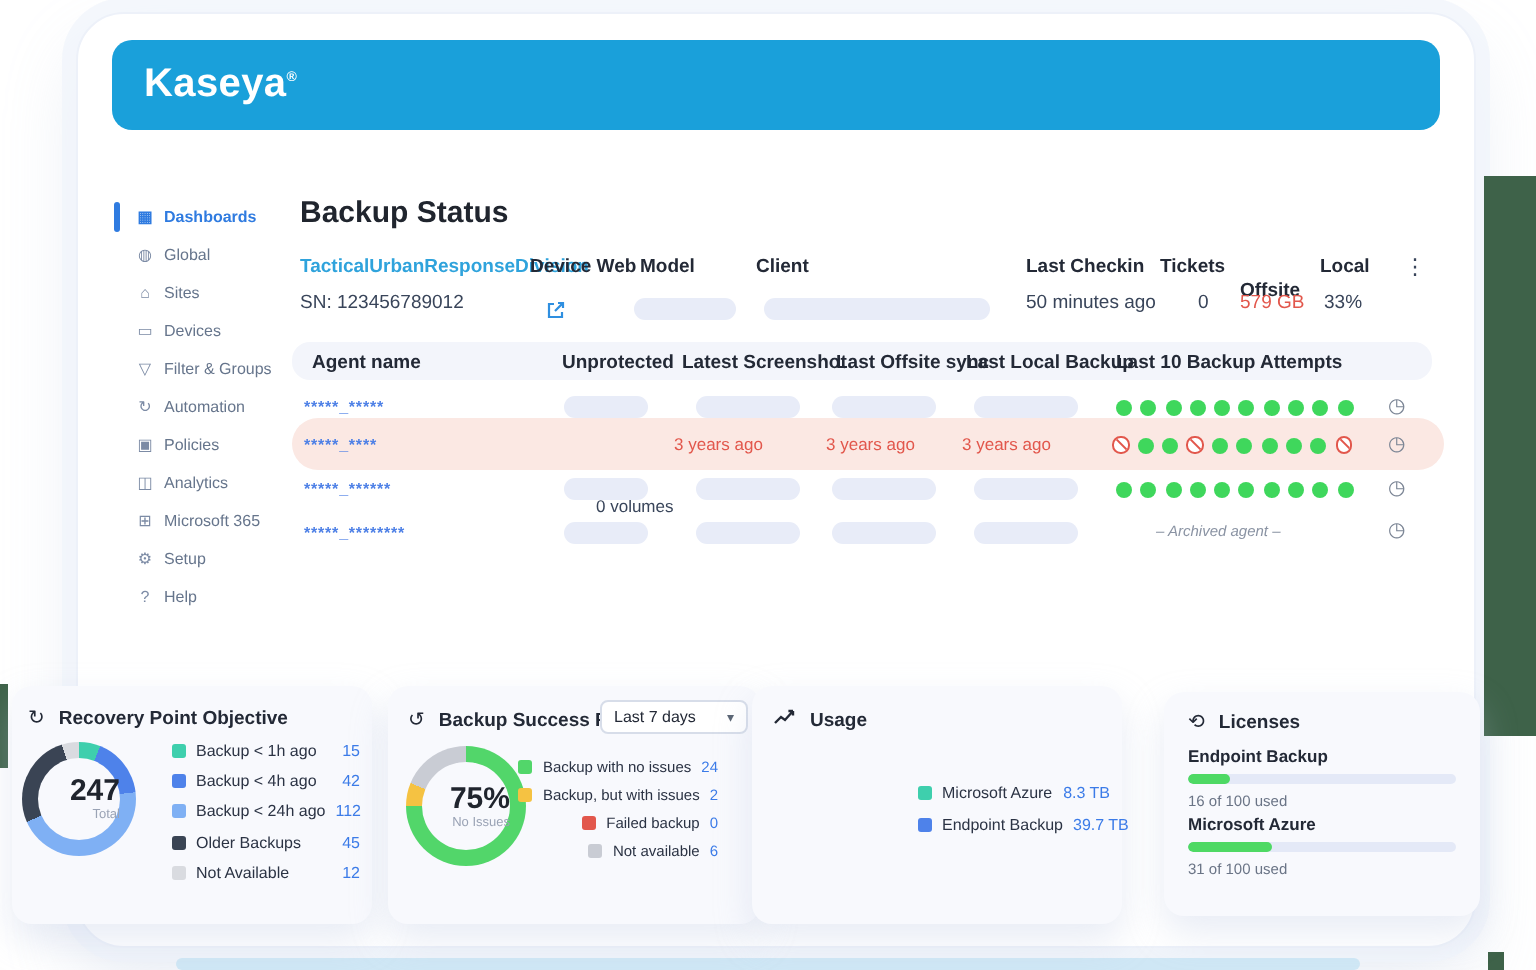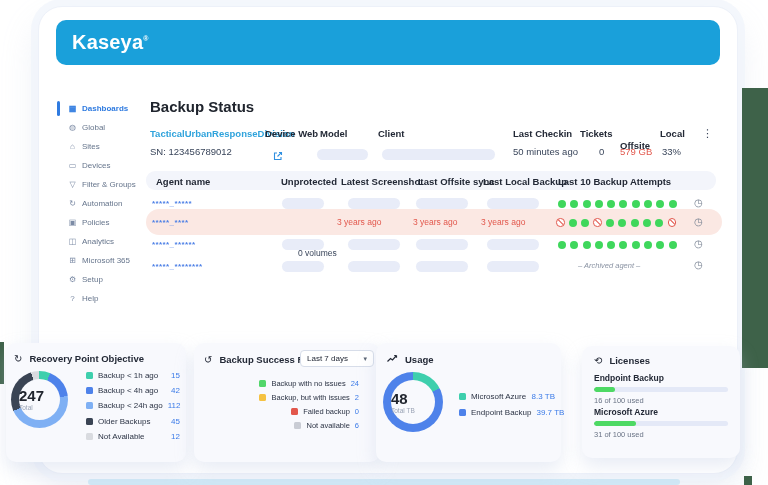--- a/index.html
+++ b/index.html
@@ -42,21 +42,21 @@
   .clock{position:absolute;font-size:10px;color:#7A8494;cursor:pointer;}
   .kebab{position:absolute;left:702px;top:127px;font-size:11px;color:#39455A;cursor:pointer;}
   .archived{position:absolute;font-size:7.5px;font-style:italic;color:#8A93A3;white-space:nowrap;}
   
   .card{position:absolute;background:#F8F9FD;border-radius:10px;box-shadow:0 8px 18px rgba(190,200,225,.35);}
   .card-h{position:absolute;display:flex;align-items:center;gap:7px;}
   .card-h .cic{font-size:10px;color:#232936;}
   .card-h .ct{font-size:9.5px;font-weight:bold;color:#232936;white-space:nowrap;}
   .donut{position:absolute;border-radius:50%;}
   .hole{position:absolute;inset:8px;background:#F8F9FD;border-radius:50%;
-        display:flex;flex-direction:column;align-items:flex-start;justify-content:center;}
+        display:flex;flex-direction:column;align-items:flex-end;justify-content:center;}
   .hole .big{font-size:15px;font-weight:bold;color:#20252E;line-height:15px;}
   .hole .sm{font-size:6.5px;color:#9AA3B5;margin-top:1px;}
   .legend{position:absolute;display:flex;flex-direction:column;}
   .lrow{display:flex;align-items:center;gap:5px;}
   .sq{width:7px;height:7px;border-radius:1.5px;flex:none;}
   .llab{color:#2B3344;white-space:nowrap;}
   .lval{margin-left:auto;color:#3B7BE8;white-space:nowrap;}
   .dropdown{position:absolute;display:flex;align-items:center;width:74px;height:17px;border:1px solid #D7DDE9;
             border-radius:4px;background:#fff;padding:0 6px;box-sizing:border-box;font-size:8px;color:#232936;cursor:pointer;}
   .dropdown .chev{margin-left:auto;font-size:7px;color:#5A6473;}
@@ -278,20 +278,26 @@
 
   <div class="card" style="left:194px;top:343px;width:186px;height:119px;">
     <div class="card-h" style="left:10px;top:11px;">
       <span class="cic">↺</span>
       <span class="ct">Backup Success Rate</span>
     </div>
     <div class="dropdown" style="left:106px;top:7px;">
       <span>Last 7 days</span>
       <span class="chev">▾</span>
     </div>
+    <div class="donut" style="left: 9px; top: 30px; width: 60px; height: 60px; background: conic-gradient(rgb(82, 214, 106) 0deg, rgb(82, 214, 106) 270deg, rgb(245, 194, 66) 270deg, rgb(245, 194, 66) 292.5deg, rgb(226, 87, 76) 292.5deg, rgb(226, 87, 76) 292.5deg, rgb(201, 204, 212) 292.5deg, rgb(201, 204, 212) 360deg);">
+      <div class="hole">
+        <span class="big">75%</span>
+        <span class="sm">No Issues</span>
+      </div>
+    </div>
     <div class="legend" style="left:73px;top:36px;width:92px;gap:5px;font-size:7.5px;align-items:flex-end;">
       <div class="lrow">
           <span class="sq" style="background: rgb(82, 214, 106);"></span>
           <span class="llab">Backup with no issues</span>
           <span class="lval">24</span>
         </div>
       <div class="lrow">
           <span class="sq" style="background: rgb(245, 194, 66);"></span>
           <span class="llab">Backup, but with issues</span>
           <span class="lval">2</span>
@@ -311,26 +317,20 @@
 
   <div class="card" style="left:376px;top:343px;width:185px;height:119px;">
     <div class="card-h" style="left:11px;top:11px;">
       <span class="cic">
         <svg width="11" height="9" viewBox="0 0 11 9">
             <path d="M0.5 7.5 3.5 4.5 5.5 6 9.5 1.5M9.5 1.5h-2.3M9.5 1.5v2.3" fill="none" stroke="#232936" stroke-width="1.2"></path>
           </svg>
       </span>
       <span class="ct">Usage</span>
     </div>
-    <div class="donut" style="left: 7px; top: 29px; width: 60px; height: 60px; background: conic-gradient(rgb(62, 207, 173) 0deg, rgb(62, 207, 173) 62.25deg, rgb(78, 130, 234) 62.25deg, rgb(78, 130, 234) 360deg);">
-      <div class="hole">
-        <span class="big">48</span>
-        <span class="sm">Total TB</span>
-      </div>
-    </div>
     <div class="legend" style="left:83px;top:49px;width:96px;gap:7px;font-size:8px;">
       <div class="lrow">
           <span class="sq" style="background: rgb(62, 207, 173);"></span>
           <span class="llab">Microsoft Azure</span>
           <span class="lval">8.3 TB</span>
         </div>
       <div class="lrow">
           <span class="sq" style="background: rgb(78, 130, 234);"></span>
           <span class="llab">Endpoint Backup</span>
           <span class="lval">39.7 TB</span>

